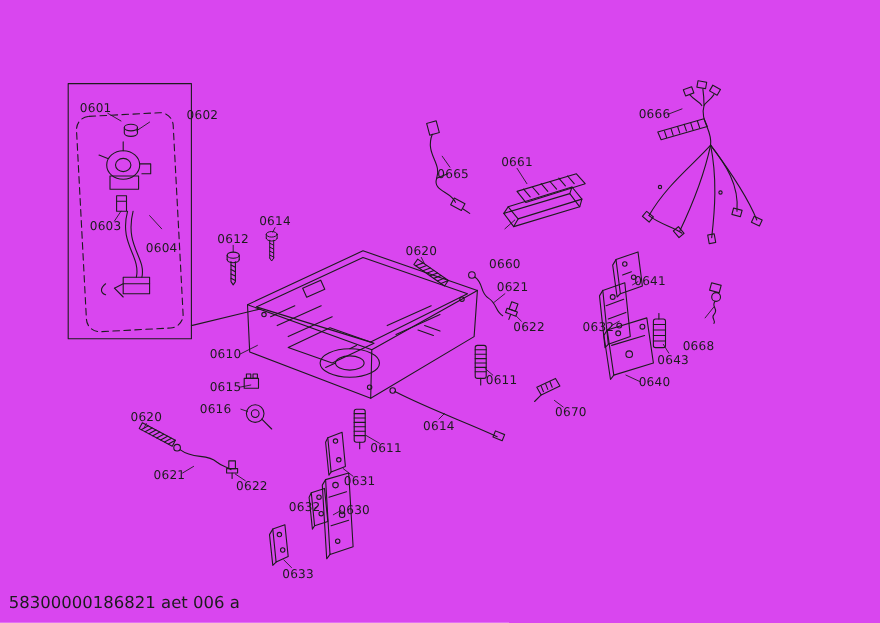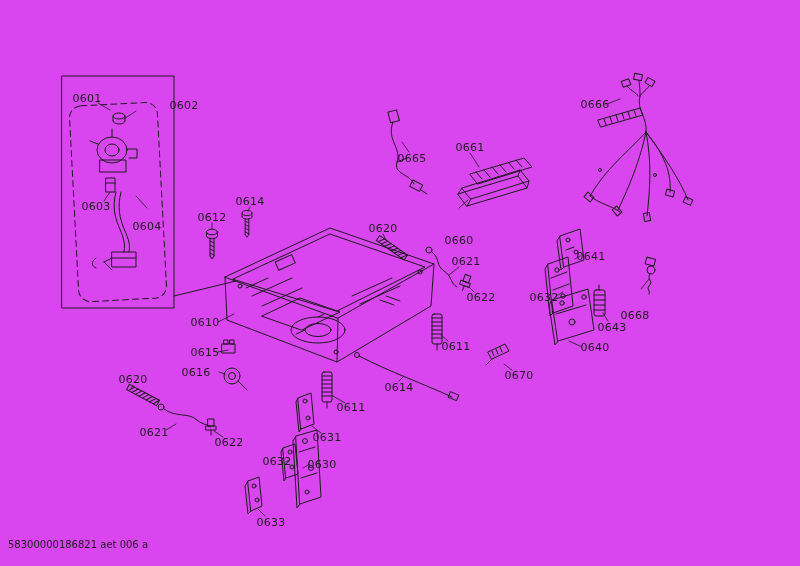--- a/index.html
+++ b/index.html
@@ -10,21 +10,21 @@
   }
   .stage{position:relative;width:800px;height:566px;background:#d946ef;overflow:hidden}
   .stage svg{position:absolute;left:0;top:0;color:var(--ink,#1c1c1c)}
   .part-label{
     position:absolute;transform:translate(-50%,-50%);
     font-size:11px;line-height:1;color:var(--ink,#1c1c1c);
     white-space:nowrap;letter-spacing:.2px;
   }
   .doc-code{
     position:absolute;left:8px;top:539px;
-    font-size:10px;color:var(--ink,#1c1c1c);
+    font-size:15px;color:var(--ink,#1c1c1c);
   }
 </style>
 </head>
 <body>
 
 <div class="stage">
 
   <svg viewBox="0 0 800 566" width="800" height="566" xmlns="http://www.w3.org/2000/svg">
     <defs>
       <g id="screw">

